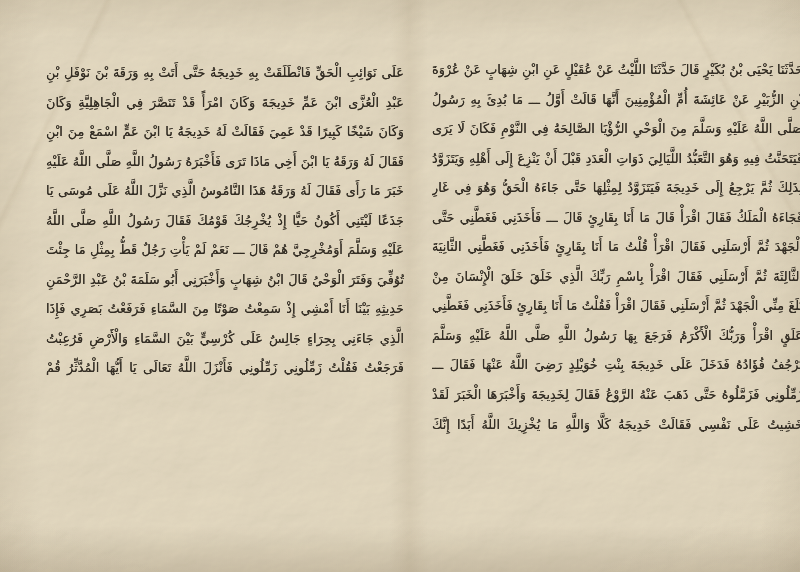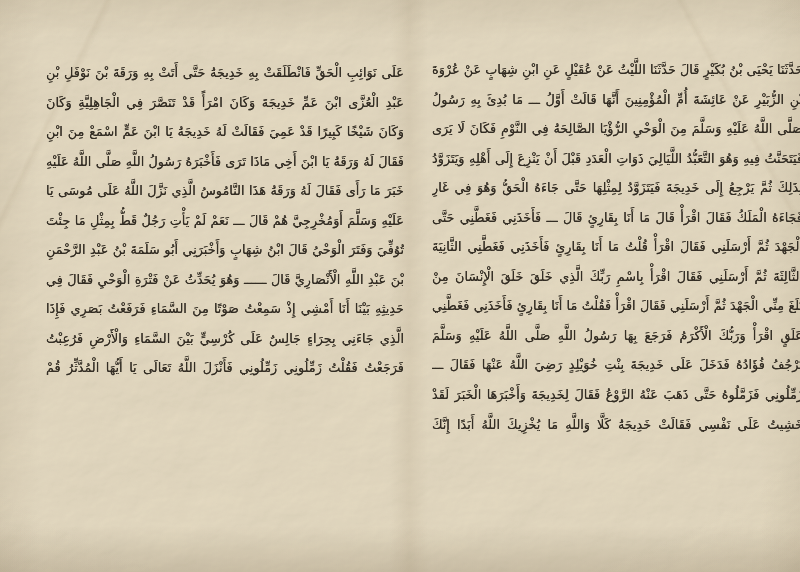--- a/index.html
+++ b/index.html
@@ -84,21 +84,21 @@
     <div class="line">زَمِّلُونِي فَزَمَّلُوهُ حَتَّى ذَهَبَ عَنْهُ الرَّوْعُ فَقَالَ لِخَدِيجَةَ وَأَخْبَرَهَا الْخَبَرَ لَقَدْ</div>
     <div class="line">خَشِيتُ عَلَى نَفْسِي فَقَالَتْ خَدِيجَةُ كَلَّا وَاللَّهِ مَا يُخْزِيكَ اللَّهُ أَبَدًا إِنَّكَ</div>
   </div>
 
   <div class="folio folio-left">
     <div class="line">عَلَى نَوَائِبِ الْحَقِّ فَانْطَلَقَتْ بِهِ خَدِيجَةُ حَتَّى أَتَتْ بِهِ وَرَقَةَ بْنَ نَوْفَلِ بْنِ أَسَدِ بْنِ</div>
     <div class="line">عَبْدِ الْعُزَّى ابْنَ عَمِّ خَدِيجَةَ وَكَانَ امْرَأً قَدْ تَنَصَّرَ فِي الْجَاهِلِيَّةِ وَكَانَ يَكْتُبُ</div>
     <div class="line">وَكَانَ شَيْخًا كَبِيرًا قَدْ عَمِيَ فَقَالَتْ لَهُ خَدِيجَةُ يَا ابْنَ عَمٍّ اسْمَعْ مِنَ ابْنِ أَخِيكَ</div>
     <div class="line">فَقَالَ لَهُ وَرَقَةُ يَا ابْنَ أَخِي مَاذَا تَرَى فَأَخْبَرَهُ رَسُولُ اللَّهِ صَلَّى اللَّهُ عَلَيْهِ وَسَلَّمَ</div>
     <div class="line">خَبَرَ مَا رَأَى فَقَالَ لَهُ وَرَقَةُ هَذَا النَّامُوسُ الَّذِي نَزَّلَ اللَّهُ عَلَى مُوسَى يَا لَيْتَنِي فِيهَا</div>
+    <div class="line">جَذَعًا لَيْتَنِي أَكُونُ حَيًّا إِذْ يُخْرِجُكَ قَوْمُكَ فَقَالَ رَسُولُ اللَّهِ صَلَّى اللَّهُ</div>
     <div class="line">عَلَيْهِ وَسَلَّمَ أَوَمُخْرِجِيَّ هُمْ قَالَ ـــ نَعَمْ لَمْ يَأْتِ رَجُلٌ قَطُّ بِمِثْلِ مَا جِئْتَ بِهِ إِلَّا</div>
     <div class="line">تُوُفِّيَ وَفَتَرَ الْوَحْيُ قَالَ ابْنُ شِهَابٍ وَأَخْبَرَنِي أَبُو سَلَمَةَ بْنُ عَبْدِ الرَّحْمَنِ أَنَّ جَابِرَ</div>
-    <div class="line">بْنَ عَبْدِ اللَّهِ الْأَنْصَارِيَّ قَالَ ــــــ وَهُوَ يُحَدِّثُ عَنْ فَتْرَةِ الْوَحْيِ فَقَالَ فِي</div>
     <div class="line">حَدِيثِهِ بَيْنَا أَنَا أَمْشِي إِذْ سَمِعْتُ صَوْتًا مِنَ السَّمَاءِ فَرَفَعْتُ بَصَرِي فَإِذَا الْمَلَكُ</div>
     <div class="line">الَّذِي جَاءَنِي بِحِرَاءٍ جَالِسٌ عَلَى كُرْسِيٍّ بَيْنَ السَّمَاءِ وَالْأَرْضِ فَرُعِبْتُ مِنْهُ</div>
     <div class="line">فَرَجَعْتُ فَقُلْتُ زَمِّلُونِي زَمِّلُونِي فَأَنْزَلَ اللَّهُ تَعَالَى يَا أَيُّهَا الْمُدَّثِّرُ قُمْ فَأَنْذِرْ</div>
   </div>
 
 </div>
 
 </body></html>

